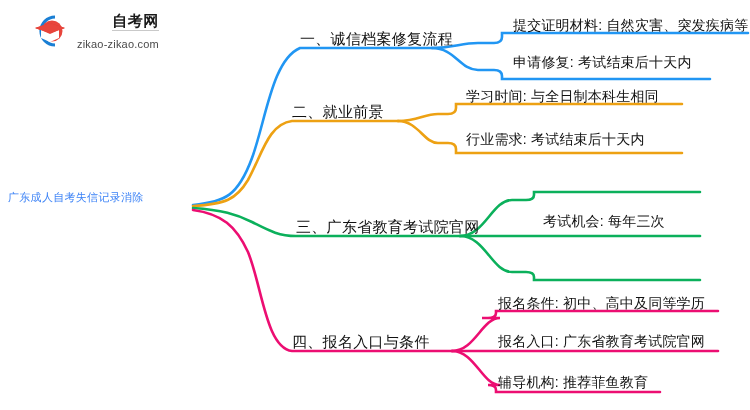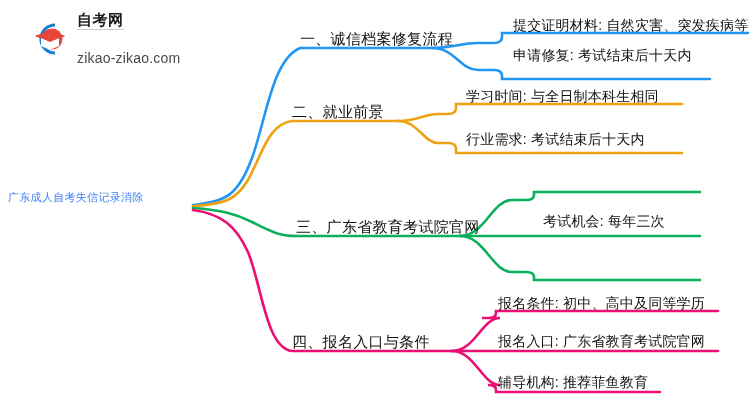--- a/index.html
+++ b/index.html
@@ -40,36 +40,36 @@
   }
   .logo-mark {
     width: 40px;
     height: 38px;
     position: relative;
     flex: 0 0 auto;
   }
   .logo-text-wrap {
     display: flex;
     flex-direction: column;
-    align-items: flex-start;
+    align-items: flex-end;
     line-height: 1;
   }
   .logo-title {
     font-size: 15px;
     font-weight: bold;
     color: #1a1a1a;
     letter-spacing: 0.5px;
     padding-bottom: 2px;
     border-bottom: 1px solid #c9c9c9;
   }
   .logo-sub {
-    font-size: 14px;
+    font-size: 11px;
     color: #4a4a4a;
     letter-spacing: 0.2px;
-    margin-top: 21px;
+    margin-top: 8px;
   }
 
   
   .root-node {
     position: absolute;
     left: 8px;
     top: 190px;
     font-size: 11px;
     color: #3b82f6;
     white-space: nowrap;
@@ -138,21 +138,21 @@
   </div>
 
   <div class="root-node">广东成人自考失信记录消除</div>
 
   <div class="branch-title" style="left:300px; top:30px;">一、诚信档案修复流程</div>
   <div class="branch-title" style="left:292px; top:103px;">二、就业前景</div>
   <div class="branch-title" style="left:296px; top:218px;">三、广东省教育考试院官网</div>
   <div class="branch-title" style="left:292px; top:333px;">四、报名入口与条件</div>
 
   <div class="leaf-label" style="left:513px; top:17px;">提交证明材料: 自然灾害、突发疾病等</div>
-  <div class="leaf-label" style="left:513px; top:47px;">申请修复: 考试结束后十天内</div>
+  <div class="leaf-label" style="left:513px; top:54px;">申请修复: 考试结束后十天内</div>
 
   <div class="leaf-label" style="left:466px; top:88px;">学习时间: 与全日制本科生相同</div>
   <div class="leaf-label" style="left:466px; top:131px;">行业需求: 考试结束后十天内</div>
 
   <div class="leaf-label" style="left:543px; top:213px;">考试机会: 每年三次</div>
 
   <div class="leaf-label" style="left:498px; top:295px;">报名条件: 初中、高中及同等学历</div>
   <div class="leaf-label" style="left:498px; top:333px;">报名入口: 广东省教育考试院官网</div>
   <div class="leaf-label" style="left:498px; top:374px;">辅导机构: 推荐菲鱼教育</div>
 

